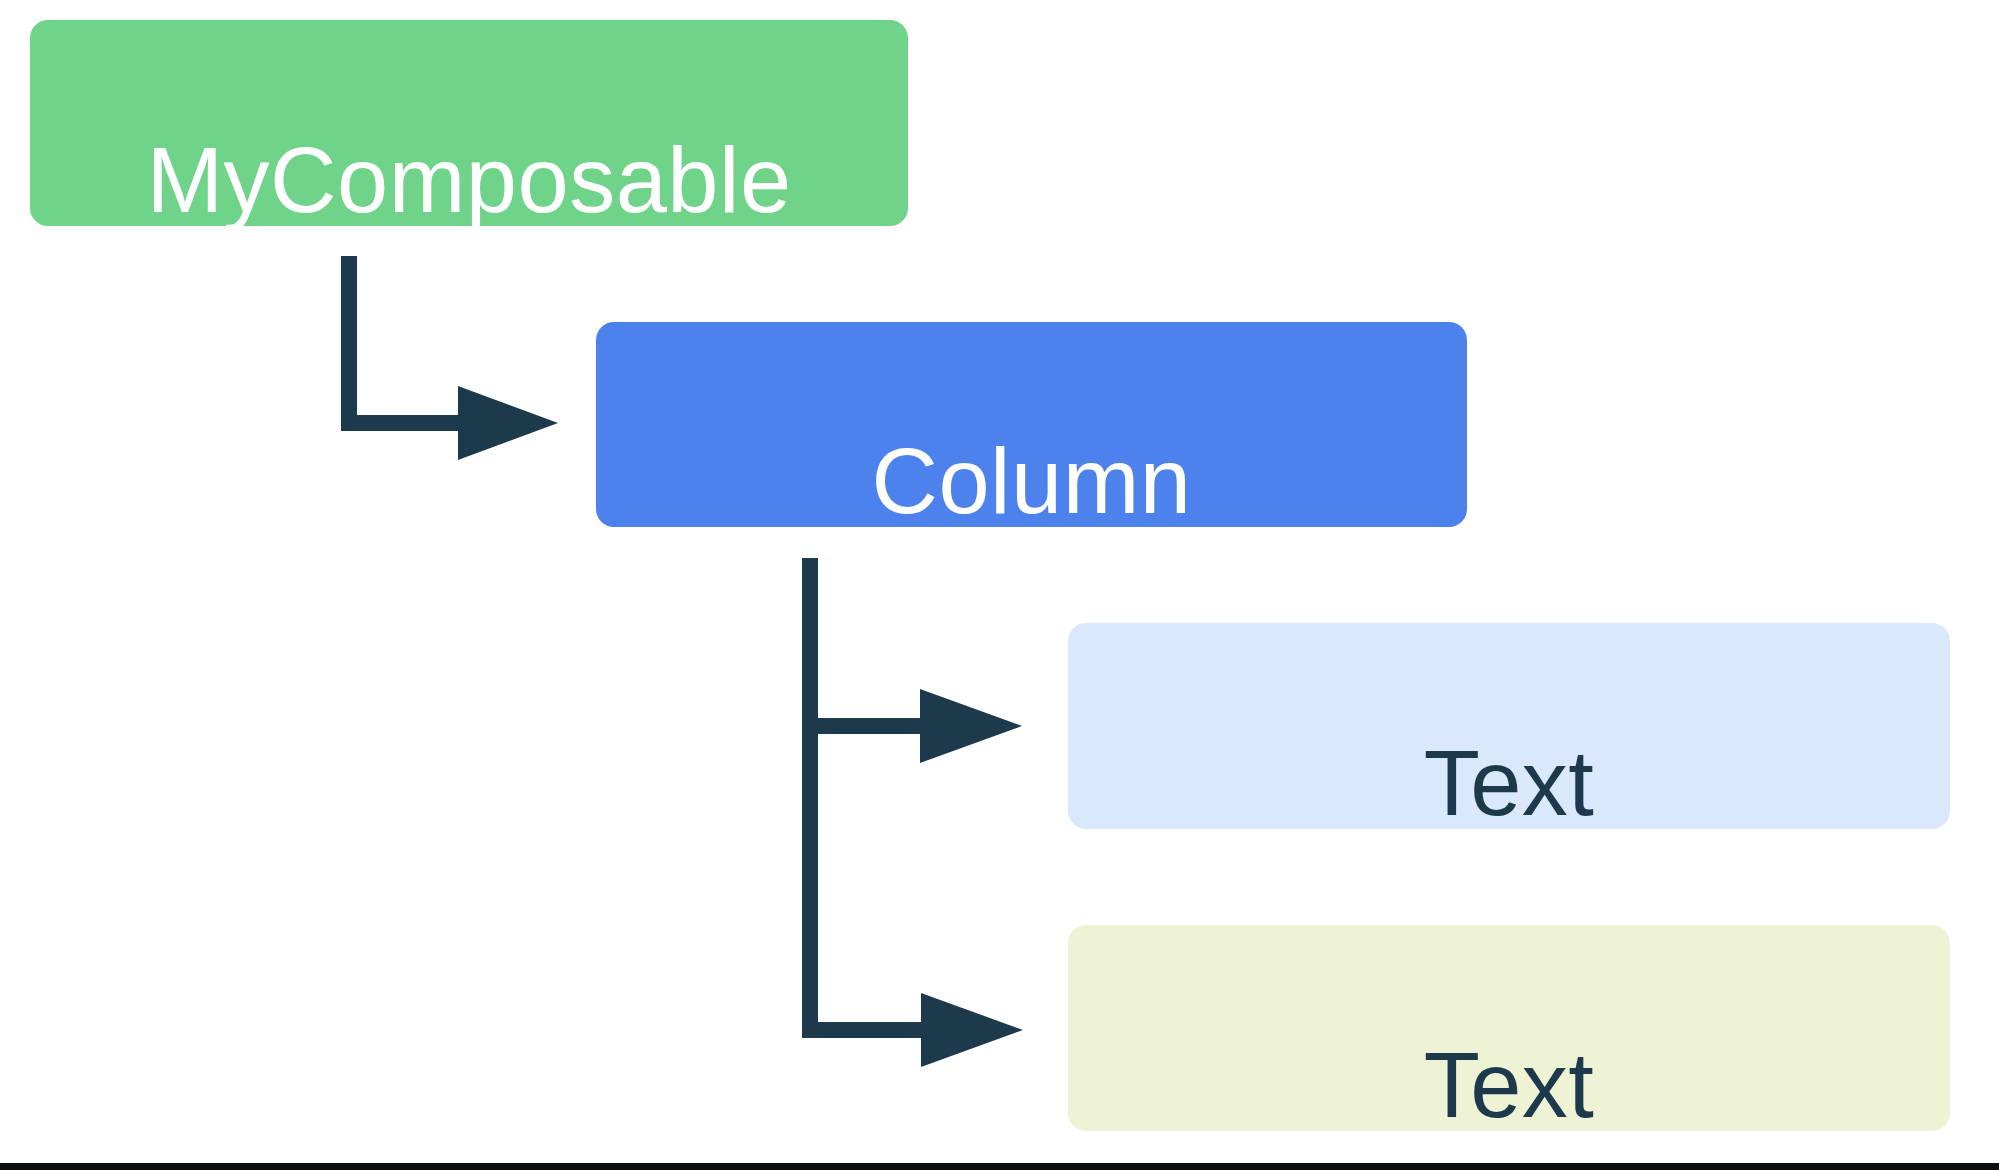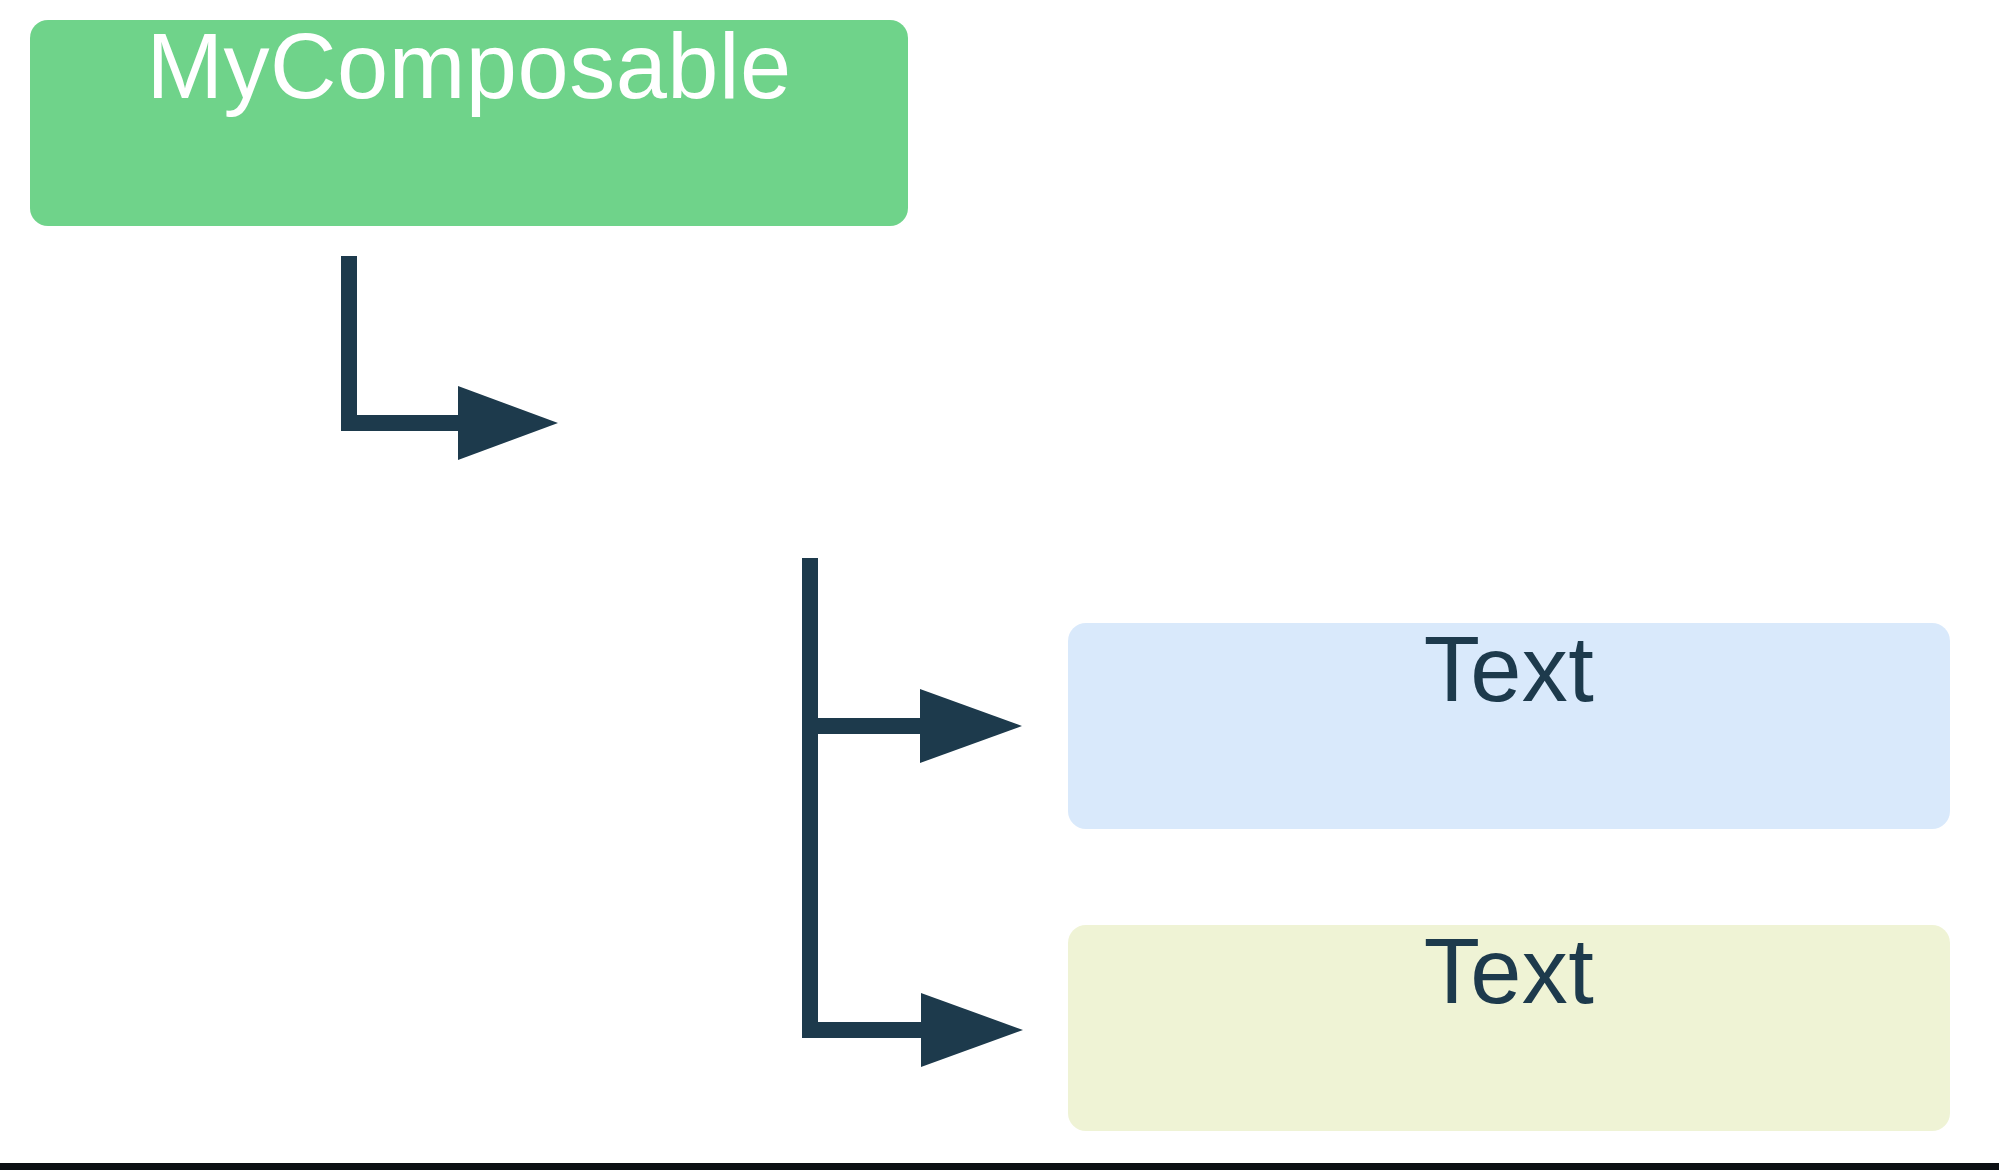--- a/index.html
+++ b/index.html
@@ -21,21 +21,21 @@
     width:1999px;
     height:1170px;
     background:var(--canvas);
     overflow:hidden;
     margin:0 auto;
   }
   .node{
     position:absolute;
     border-radius:18px;
     display:flex;
-    align-items:flex-start;
+    align-items:flex-end;
     justify-content:center;
     font-size:92px;
     font-weight:400;
     letter-spacing:0.5px;
     line-height:1;
   }
   .node--mycomposable{
     left:30px; top:20px; width:878px; height:206px;
     background:var(--node-green);
     color:var(--label-light);
@@ -82,20 +82,23 @@
 </style>
 </head>
 <body>
 
 <div class="canvas">
 
   <div class="node node--mycomposable">
     <span>MyComposable</span>
   </div>
 
+  <div class="node node--column">
+    <span>Column</span>
+  </div>
 
   <div class="node node--text1">
     <span>Text</span>
   </div>
 
   <div class="node node--text2">
     <span>Text</span>
   </div>
 
   <svg class="connectors" viewBox="0 0 1999 1170" xmlns="http://www.w3.org/2000/svg" aria-hidden="true">

